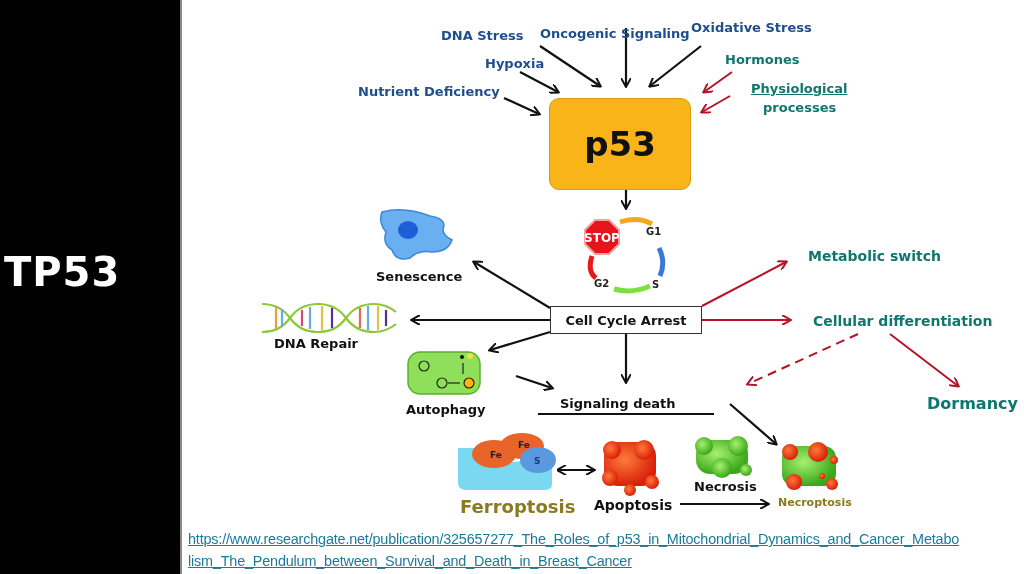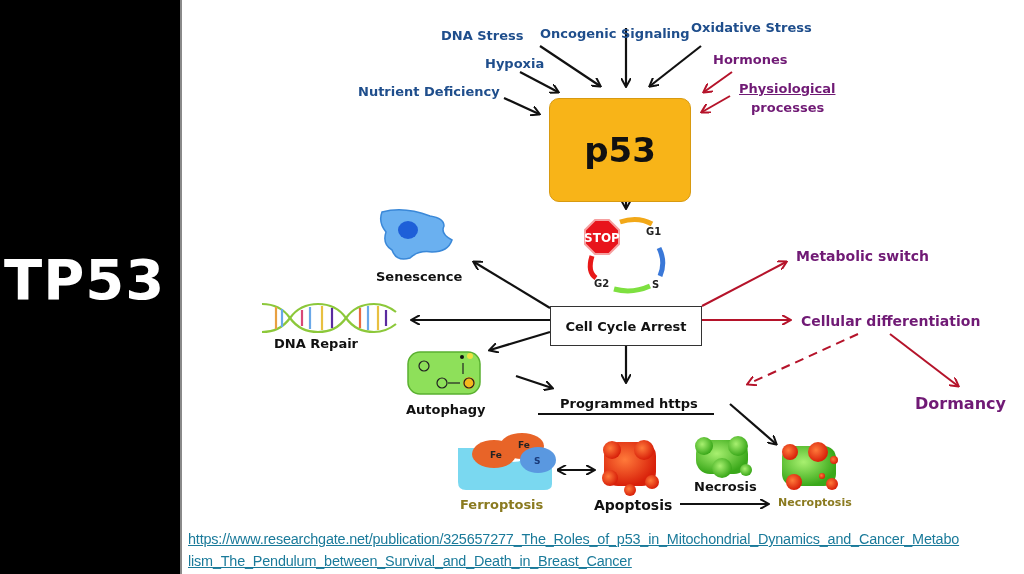--- a/index.html
+++ b/index.html
@@ -1,28 +1,28 @@
 <!DOCTYPE html>
 <html><head>
 <meta charset="utf-8">
 <style>
   html, body { margin: 0; padding: 0; }
   body { width: 1024px; height: 574px; position: relative; overflow: hidden; background: #ffffff; font-family: "Liberation Sans", sans-serif; }
   .sidebar { position: absolute; left: 0; top: 0; width: 180px; height: 574px; background: #000000; }
-  .sidebar-title { position: absolute; left: 4px; top: 252px; color: #ffffff; font-family: "DejaVu Sans", sans-serif; font-weight: bold; font-size: 56px; letter-spacing: 1px; line-height: 1; }
+  .sidebar-title { position: absolute; left: 4px; top: 252px; color: #ffffff; font-family: "DejaVu Sans", sans-serif; font-weight: bold; font-size: 40px; letter-spacing: 1px; line-height: 1; }
   .divider { position: absolute; left: 180px; top: 0; width: 2px; height: 574px; background: #8a8a8a; }
   .diagram { position: absolute; left: 182px; top: 0; width: 842px; height: 520px; }
   .lbl { position: absolute; font-family: "DejaVu Sans", sans-serif; font-weight: bold; white-space: nowrap; line-height: 1; }
   .blue { color: #1f4e8c; font-size: 13px; }
-  .red { color: #701a75; font-size: 13px; }
+  .red { color: #0f766e; font-size: 13px; margin-left: 12px; }
   .black { color: #111; font-size: 13px; }
-  .olive { color: #8a7a1f; font-size: 13px; }
-  .p53-box { position: absolute; left: 367px; top: 98px; width: 142px; height: 104px; background: #f8b418; border: 1px solid #d89a10; border-radius: 10px; box-sizing: border-box; display: flex; align-items: center; justify-content: center; }
+  .olive { color: #8a7a1f; font-size: 18px; }
+  .p53-box { position: absolute; left: 367px; top: 98px; width: 142px; height: 92px; background: #f8b418; border: 1px solid #d89a10; border-radius: 10px; box-sizing: border-box; display: flex; align-items: center; justify-content: center; }
   .p53-box span { font-family: "DejaVu Sans", sans-serif; font-weight: bold; font-size: 34px; color: #111; }
-  .cca-box { position: absolute; left: 368px; top: 306px; width: 152px; height: 40px; border: 1.5px solid #333; background: #fff; box-sizing: border-box; display: flex; align-items: center; justify-content: center; }
+  .cca-box { position: absolute; left: 368px; top: 306px; width: 152px; height: 28px; border: 1.5px solid #333; background: #fff; box-sizing: border-box; display: flex; align-items: center; justify-content: center; }
   .cca-box span { font-family: "DejaVu Sans", sans-serif; font-weight: bold; font-size: 13px; color: #111; }
   svg.overlay { position: absolute; left: 0; top: 0; }
   .citation { position: absolute; left: 188px; top: 528px; width: 830px; font-family: "Liberation Sans", sans-serif; font-size: 15.5px; color: #1a7a9a; text-decoration: underline; line-height: 22px; word-break: break-all; letter-spacing: -0.2px; transform: scaleX(0.93); transform-origin: left top; }
 </style>
 </head>
 <body>
 
 <div class="sidebar">
   <div class="sidebar-title">TP53</div>
 </div>
@@ -179,21 +179,21 @@
   </div>
 
   <div class="lbl black" style="left:194px; top:270px;">Senescence</div>
   <div class="lbl black" style="left:92px; top:337px;">DNA Repair</div>
   <div class="lbl black" style="left:224px; top:403px;">Autophagy</div>
 
   <div class="lbl red" style="left:614px; top:249px; font-size:14px;">Metabolic switch</div>
   <div class="lbl red" style="left:619px; top:314px; font-size:14px;">Cellular differentiation</div>
   <div class="lbl red" style="left:733px; top:396px; font-size:16px;">Dormancy</div>
 
-  <div class="lbl black" style="left:378px; top:397px;">Programmed https</div>
+  <div class="lbl black" style="left:378px; top:397px;">Signaling death</div>
 
   <div class="lbl olive" style="left:278px; top:498px;">Ferroptosis</div>
   <div class="lbl black" style="left:412px; top:498px; font-size:14px;">Apoptosis</div>
   <div class="lbl black" style="left:512px; top:480px;">Necrosis</div>
   <div class="lbl olive" style="left:596px; top:497px; font-size:11px;">Necroptosis</div>
 </div>
 
 <div class="citation">https://www.researchgate.net/publication/325657277_The_Roles_of_p53_in_Mitochondrial_Dynamics_and_Cancer_Metabolism_The_Pendulum_between_Survival_and_Death_in_Breast_Cancer</div>
 
 </body></html>

